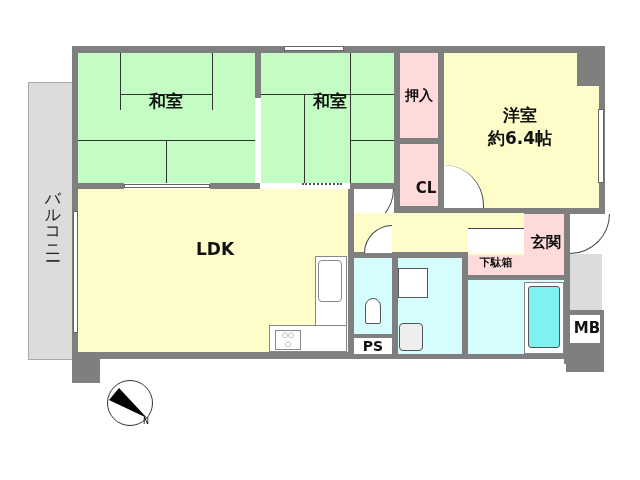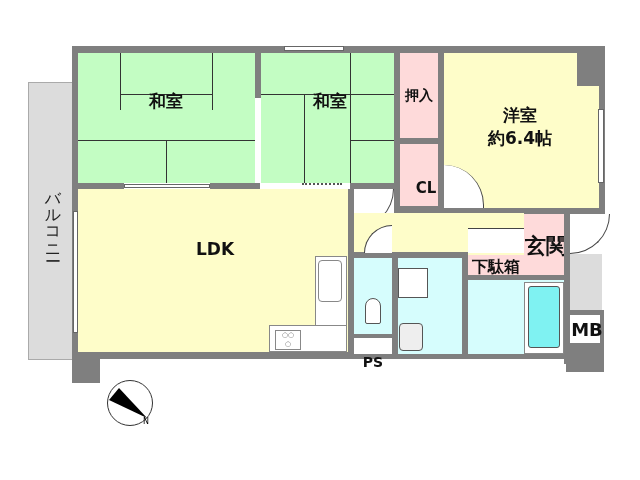--- a/index.html
+++ b/index.html
@@ -91,44 +91,44 @@
 <div class="abs white" style="left:354px;top:189px;width:40px;height:40px;border-bottom-right-radius:40px;border-right:1px solid #444;border-bottom:1px solid #444;"></div>
 <div class="abs yellow" style="left:354px;top:213px;width:170px;height:44px;"></div>
 <div class="abs yellow" style="left:394px;top:213px;width:130px;height:0;"></div>
 
 <div class="abs wall" style="left:354px;top:252px;width:112px;height:6px;"></div>
 <div class="abs white" style="left:364px;top:225px;width:28px;height:28px;border-top-left-radius:28px;border-left:1px solid #444;border-top:1px solid #444;"></div>
 <div class="abs blue" style="left:354px;top:258px;width:38px;height:76px;"></div>
 <div class="abs" style="left:365px;top:298px;width:16px;height:26px;border:1px solid #555;border-radius:8px 8px 2px 2px;background:#fff;"></div>
 <div class="abs wall" style="left:392px;top:252px;width:6px;height:107px;"></div>
 <div class="abs white" style="left:354px;top:338px;width:38px;height:16px;"></div>
-<div class="label" style="left:354px;top:337px;width:38px;font-size:14px;margin-top:16px;">PS</div>
+<div class="label" style="left:354px;top:337px;width:38px;font-size:14px;">PS</div>
 <div class="abs wall" style="left:354px;top:334px;width:38px;height:4px;"></div>
 
 <div class="abs blue" style="left:398px;top:258px;width:64px;height:96px;"></div>
 <div class="abs white" style="left:398px;top:268px;width:30px;height:30px;border:1px solid #555;"></div>
 <div class="abs" style="left:399px;top:323px;width:24px;height:28px;border:1px solid #555;border-radius:4px;background:#eee;"></div>
 <div class="abs wall" style="left:462px;top:252px;width:6px;height:107px;"></div>
 
 <div class="abs white" style="left:468px;top:228px;width:56px;height:25px;border-top:1px solid #444;"></div>
 <div class="abs pink" style="left:468px;top:255px;width:56px;height:20px;"></div>
-<div class="label" style="left:468px;top:256px;width:56px;font-size:16px;">下駄箱</div>
+<div class="label" style="left:468px;top:256px;width:56px;font-size:11px;">下駄箱</div>
 <div class="abs wall" style="left:468px;top:275px;width:100px;height:5px;"></div>
 <div class="abs pink" style="left:524px;top:214px;width:40px;height:61px;"></div>
-<div class="label" style="left:524px;top:232px;width:44px;font-size:21px;">玄関</div>
+<div class="label" style="left:524px;top:232px;width:44px;font-size:15px;">玄関</div>
 <div class="abs wall" style="left:564px;top:214px;width:6px;height:150px;"></div>
 <div class="abs white" style="left:570px;top:214px;width:40px;height:40px;border-bottom-right-radius:40px;border-right:1px solid #444;border-bottom:1px solid #444;"></div>
 <div class="abs grey" style="left:570px;top:254px;width:32px;height:56px;"></div>
 
 <div class="abs blue" style="left:468px;top:280px;width:96px;height:74px;"></div>
 <div class="abs white" style="left:524px;top:282px;width:40px;height:72px;border:1px solid #888;"></div>
 <div class="abs" style="left:528px;top:286px;width:32px;height:62px;background:#7ff2f2;border:1px solid #555;border-radius:3px;"></div>
 <div class="abs wall" style="left:468px;top:354px;width:100px;height:5px;"></div>
 
 <div class="abs wall" style="left:566px;top:310px;width:38px;height:62px;"></div>
 <div class="abs white" style="left:570px;top:315px;width:30px;height:28px;"></div>
-<div class="label" style="left:570px;top:318px;width:34px;font-size:18px;">MB</div>
+<div class="label" style="left:570px;top:318px;width:34px;font-size:15px;">MB</div>
 
 <div class="abs" style="left:107px;top:380px;width:46px;height:46px;border:1px solid #333;border-radius:50%;background:#fff;"></div>
 <svg class="abs" style="left:107px;top:380px;" width="46" height="46">
     <polygon points="2,20 12,8 40,38" fill="#000"></polygon>
     <text x="36" y="44" font-size="8" fill="#000">N</text>
   </svg>
 
 </body></html>

